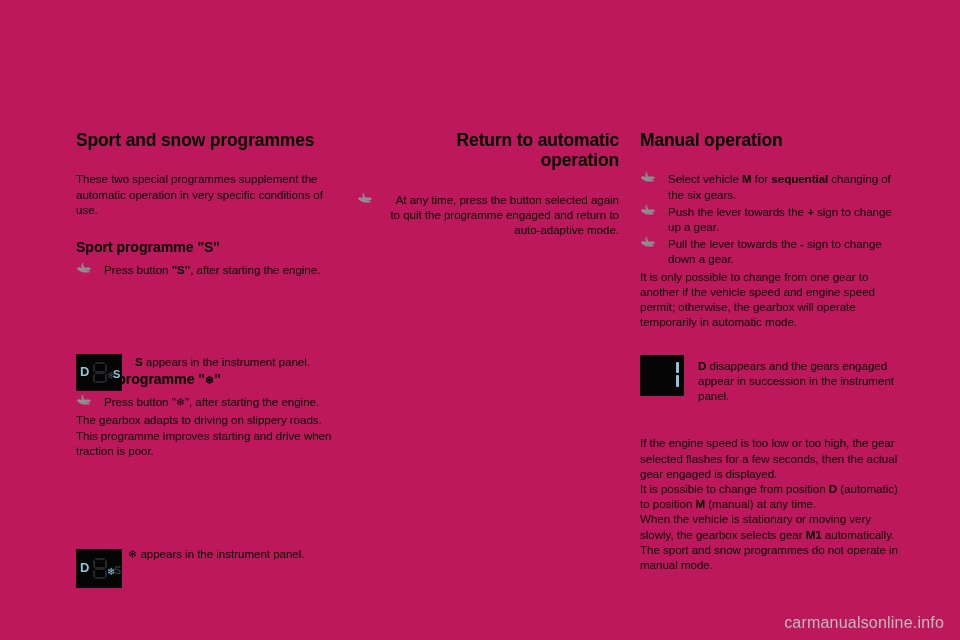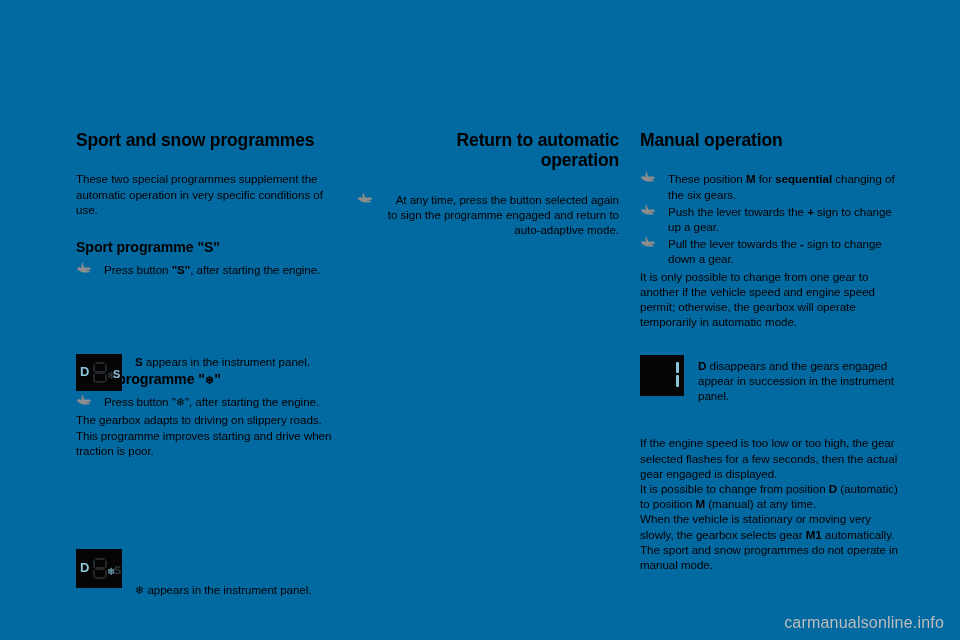--- a/index.html
+++ b/index.html
@@ -7,21 +7,21 @@
     margin: 0; padding: 0;
     width: 960px; height: 640px;
     background: #ffffff;
     font-family: "Liberation Sans", sans-serif;
     color: #000000;
     overflow: hidden;
   }
   .page {
     position: relative;
     width: 960px; height: 640px;
-    background: #0369a1;
+    background: #be185d;
   }
   .col {
     position: absolute;
     top: 130px;
     width: 262px;
   }
   #col-1 { left: 76px; }
   #col-2 { left: 357px; text-align: right; }
   #col-3 { left: 640px; width: 262px; }
 
@@ -164,54 +164,54 @@
             <path d="M6.0 2.0c-0.35-0.55-0.1-1.1 0.45-1.2 0.5-0.1 0.9 0.25 1.05 0.75l0.1 0.35c-0.55-0.15-1.1-0.05-1.6 0.1z"></path>
           </g>
         </svg>
       </span>
       <span>Press button "<span class="snow-glyph">❄</span>", after starting the engine.</span>
     </div>
 
     <p class="body">The gearbox adapts to driving on slippery roads.</p>
     <p class="body">This programme improves starting and drive when traction is poor.</p>
 
-    <div class="fig-caption" style="left:59px; top:416px; width:210px;margin-top:36px;">
+    <div class="fig-caption" style="left:52px; top:416px; width:210px;">
       <span class="snow-glyph">❄</span><span> appears in the instrument panel.</span>
     </div>
   </div>
 
   <div class="col" id="col-2">
     <h1 class="sec-title"><span>Return to automatic</span><br><span>operation</span></h1>
 
     <div class="bullet-row">
       <span class="hand-icon">
         <svg width="16" height="14" viewBox="0 0 16 14" aria-hidden="true">
           <g fill="#8d8d8d">
             <path d="M1.2 6.6c0-1.0 1.0-1.6 1.9-1.4l2.4 0.5c0.3 0.05 0.5-0.1 0.4-0.4L5.3 3.6C5.0 2.8 5.6 2.1 6.3 2.2c0.5 0.05 0.8 0.4 1.0 0.9l0.7 1.9c0.1 0.3 0.4 0.5 0.7 0.5l4.4 0.05c0.9 0 1.6 0.6 1.6 1.3 0 0.8-0.8 1.3-1.7 1.3l-2.0-0.02c-0.2 0-0.3 0.1-0.3 0.25 0 0.15 0.1 0.25 0.3 0.25l1.4 0.02c0.7 0 1.2 0.4 1.2 0.95 0 0.55-0.5 0.95-1.2 0.95l-4.7-0.05c-1.1-0.01-2.2-0.35-3.1-0.95L2.0 8.0C1.5 7.7 1.2 7.2 1.2 6.6z"></path>
             <path d="M6.0 2.0c-0.35-0.55-0.1-1.1 0.45-1.2 0.5-0.1 0.9 0.25 1.05 0.75l0.1 0.35c-0.55-0.15-1.1-0.05-1.6 0.1z"></path>
           </g>
         </svg>
       </span>
-      <span>At any time, press the button selected again to sign the programme engaged and return to auto-adaptive mode.</span>
+      <span>At any time, press the button selected again to quit the programme engaged and return to auto-adaptive mode.</span>
     </div>
   </div>
 
   <div class="col" id="col-3">
     <h1 class="sec-title">Manual operation</h1>
 
     <div class="bullet-row">
       <span class="hand-icon">
         <svg width="16" height="14" viewBox="0 0 16 14" aria-hidden="true">
           <g fill="#8d8d8d">
             <path d="M1.2 6.6c0-1.0 1.0-1.6 1.9-1.4l2.4 0.5c0.3 0.05 0.5-0.1 0.4-0.4L5.3 3.6C5.0 2.8 5.6 2.1 6.3 2.2c0.5 0.05 0.8 0.4 1.0 0.9l0.7 1.9c0.1 0.3 0.4 0.5 0.7 0.5l4.4 0.05c0.9 0 1.6 0.6 1.6 1.3 0 0.8-0.8 1.3-1.7 1.3l-2.0-0.02c-0.2 0-0.3 0.1-0.3 0.25 0 0.15 0.1 0.25 0.3 0.25l1.4 0.02c0.7 0 1.2 0.4 1.2 0.95 0 0.55-0.5 0.95-1.2 0.95l-4.7-0.05c-1.1-0.01-2.2-0.35-3.1-0.95L2.0 8.0C1.5 7.7 1.2 7.2 1.2 6.6z"></path>
             <path d="M6.0 2.0c-0.35-0.55-0.1-1.1 0.45-1.2 0.5-0.1 0.9 0.25 1.05 0.75l0.1 0.35c-0.55-0.15-1.1-0.05-1.6 0.1z"></path>
           </g>
         </svg>
       </span>
-      <span class="rich"><span>These position </span><b>M</b><span> for </span><b>sequential</b><span> changing of the six gears.</span></span>
+      <span class="rich"><span>Select vehicle </span><b>M</b><span> for </span><b>sequential</b><span> changing of the six gears.</span></span>
     </div>
 
     <div class="bullet-row">
       <span class="hand-icon">
         <svg width="16" height="14" viewBox="0 0 16 14" aria-hidden="true">
           <g fill="#8d8d8d">
             <path d="M1.2 6.6c0-1.0 1.0-1.6 1.9-1.4l2.4 0.5c0.3 0.05 0.5-0.1 0.4-0.4L5.3 3.6C5.0 2.8 5.6 2.1 6.3 2.2c0.5 0.05 0.8 0.4 1.0 0.9l0.7 1.9c0.1 0.3 0.4 0.5 0.7 0.5l4.4 0.05c0.9 0 1.6 0.6 1.6 1.3 0 0.8-0.8 1.3-1.7 1.3l-2.0-0.02c-0.2 0-0.3 0.1-0.3 0.25 0 0.15 0.1 0.25 0.3 0.25l1.4 0.02c0.7 0 1.2 0.4 1.2 0.95 0 0.55-0.5 0.95-1.2 0.95l-4.7-0.05c-1.1-0.01-2.2-0.35-3.1-0.95L2.0 8.0C1.5 7.7 1.2 7.2 1.2 6.6z"></path>
             <path d="M6.0 2.0c-0.35-0.55-0.1-1.1 0.45-1.2 0.5-0.1 0.9 0.25 1.05 0.75l0.1 0.35c-0.55-0.15-1.1-0.05-1.6 0.1z"></path>
           </g>
         </svg>

